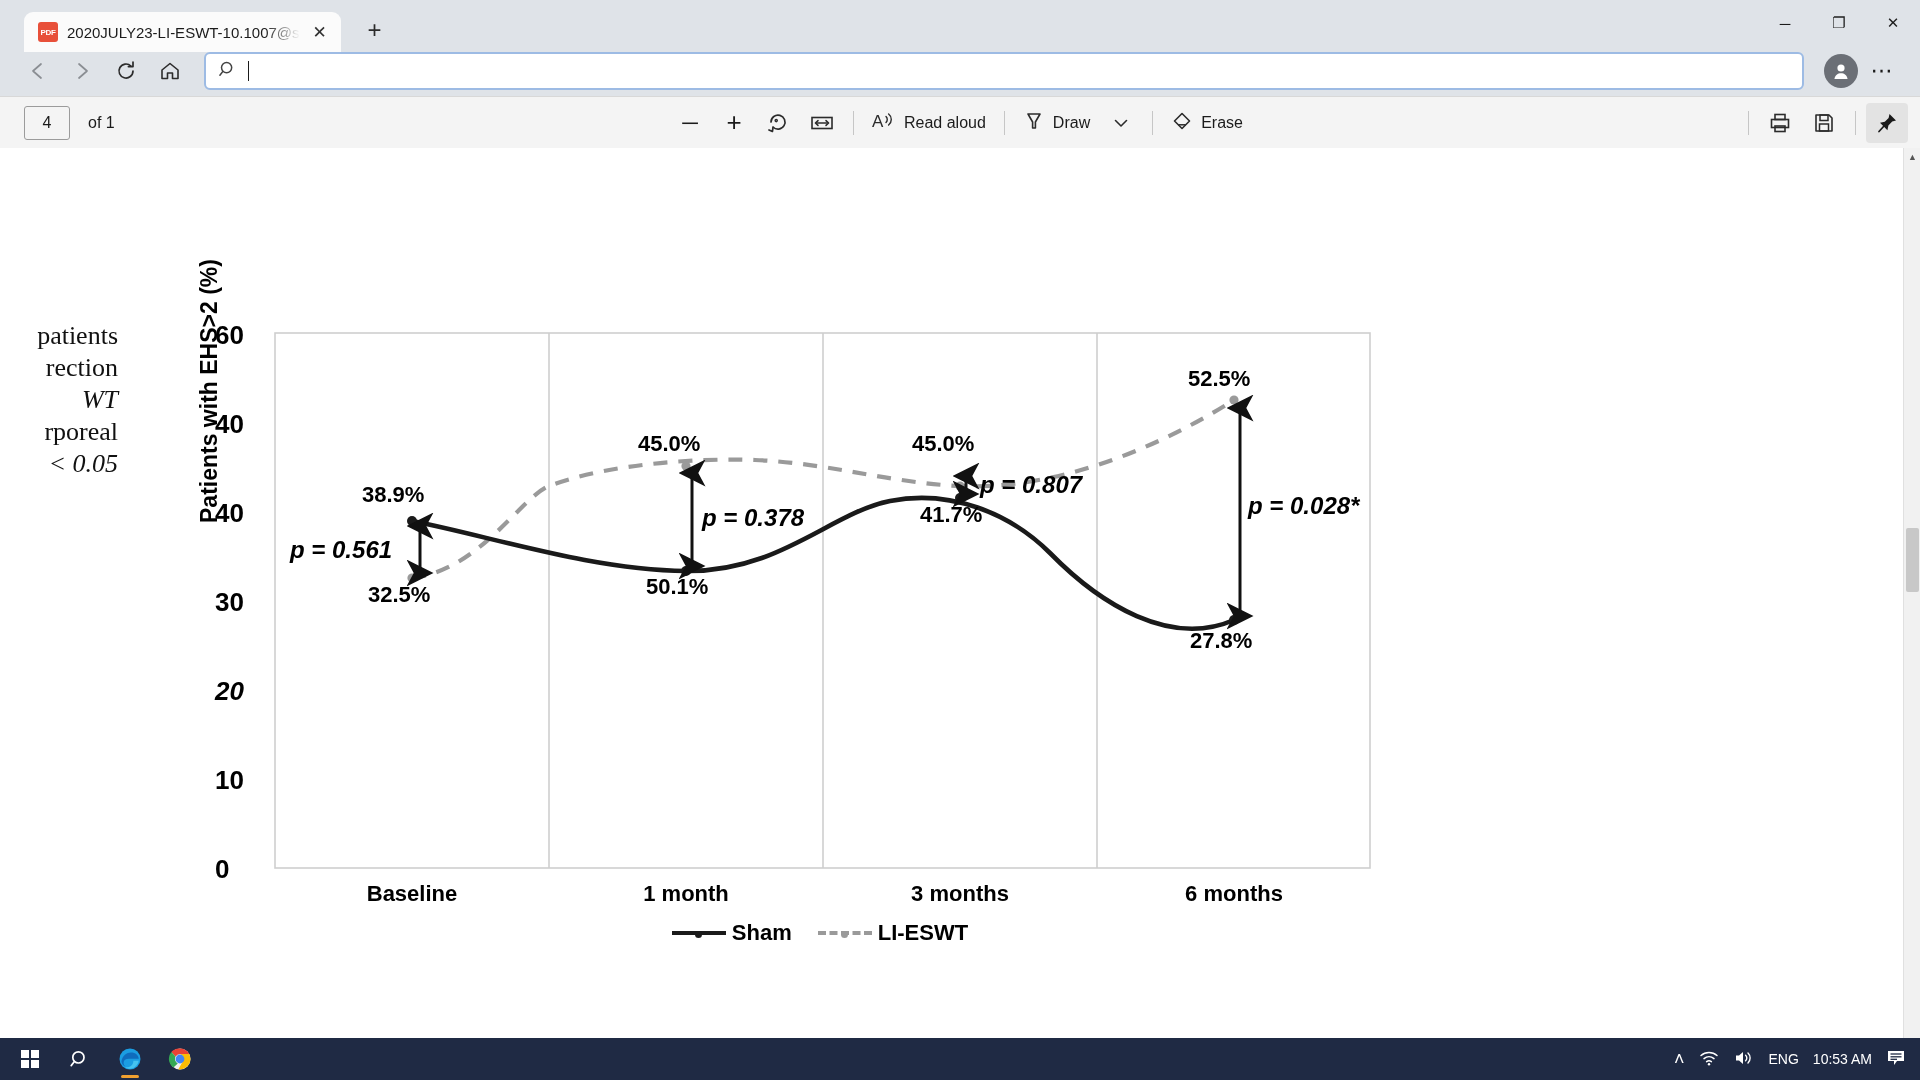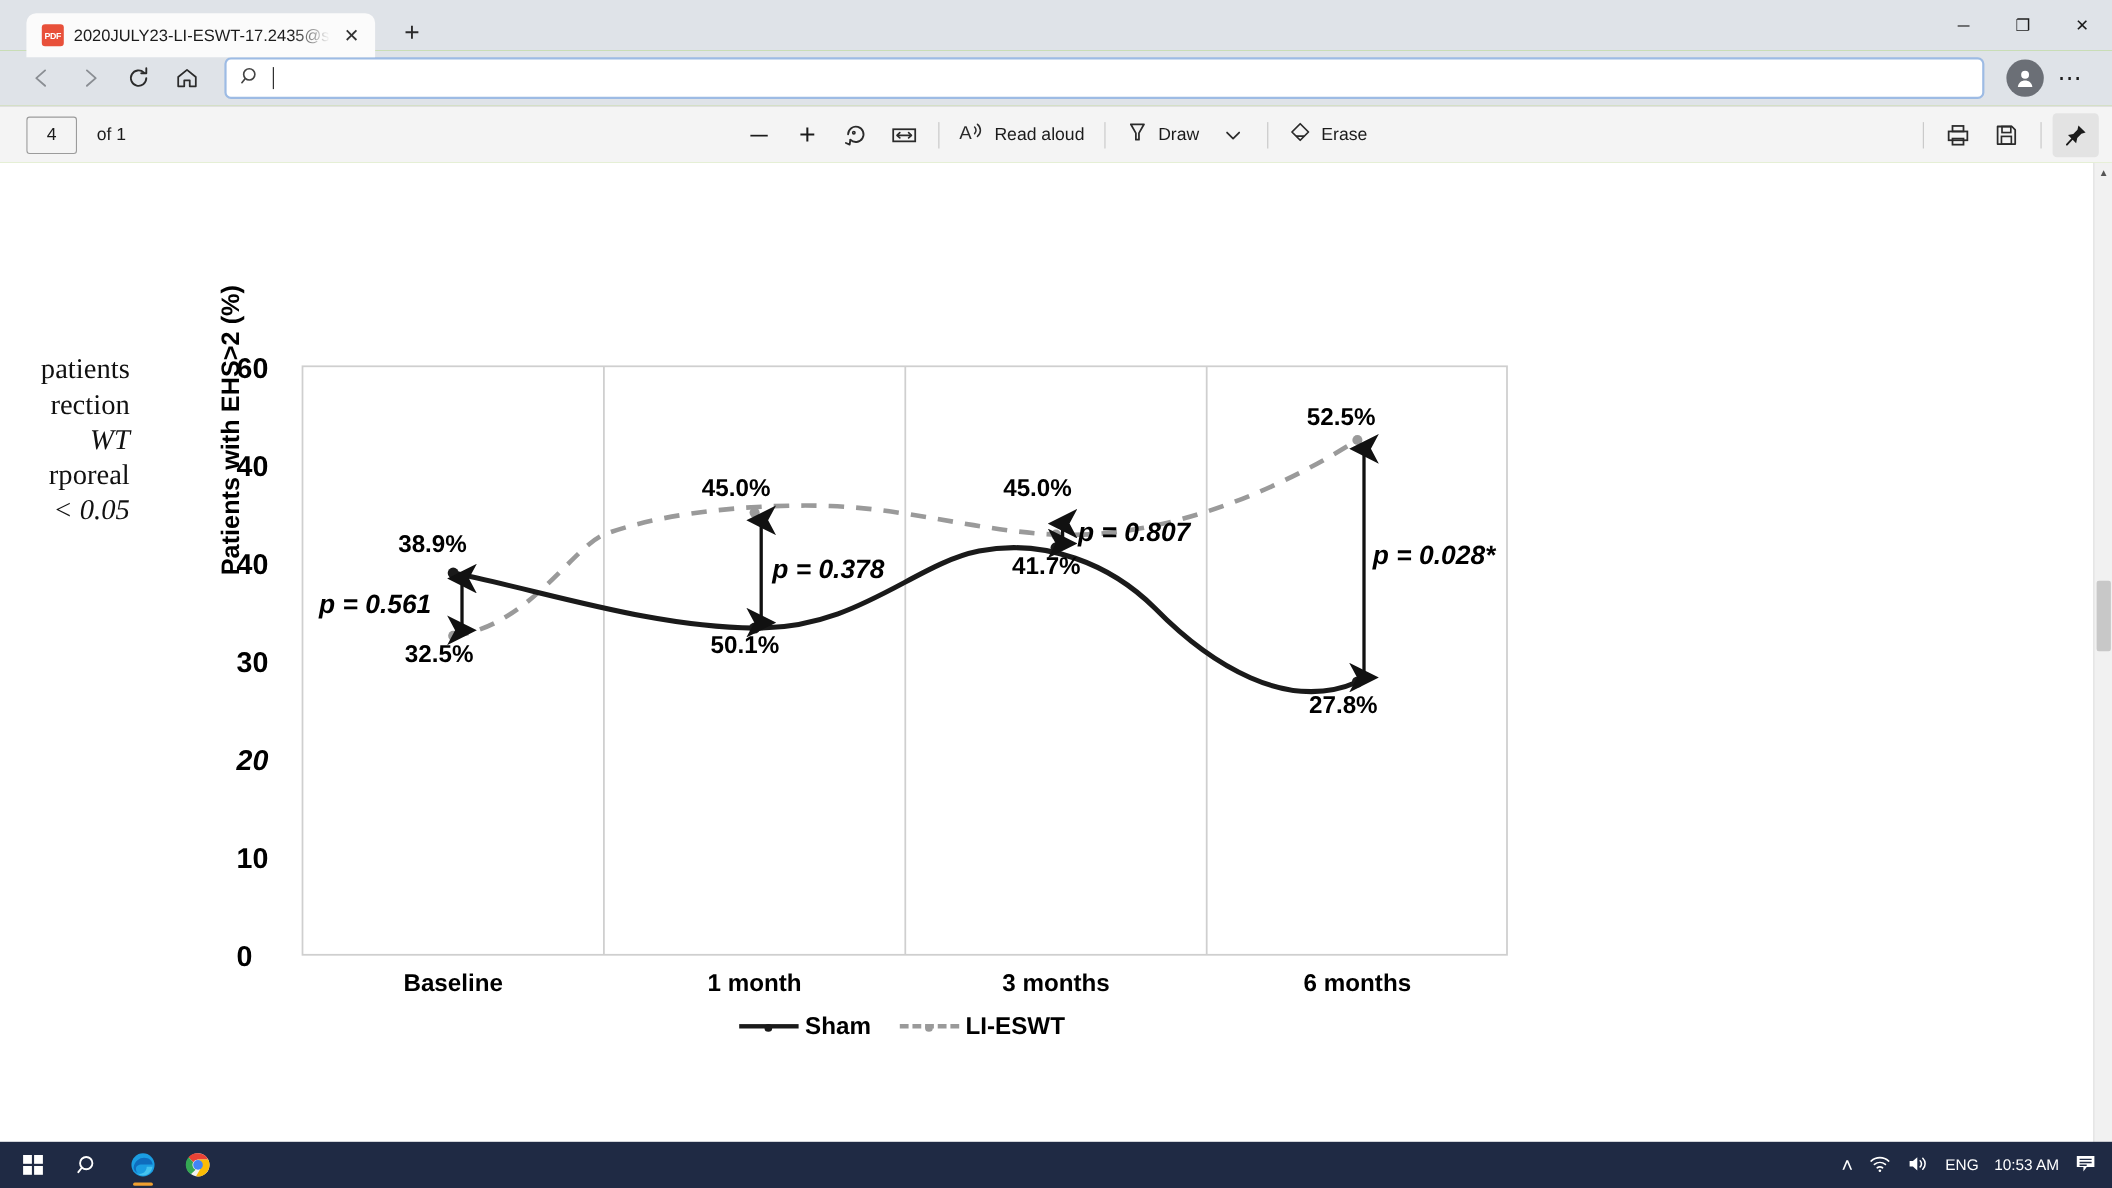--- a/index.html
+++ b/index.html
@@ -3,21 +3,21 @@
 <meta charset="utf-8">
 <style>
   * { box-sizing: border-box; margin: 0; padding: 0; }
   html, body {
     width: 1920px; height: 1080px; overflow: hidden;
     font-family: "Liberation Sans", sans-serif;
     background: #ffffff;
   }
 
   
-  .browser { width: 1920px; height: 1056px; background: #84cc16; display: flex; flex-direction: column; }
+  .browser { width: 1920px; height: 1056px; background: #0c4a6e; display: flex; flex-direction: column; }
 
   .titlebar { height: 46px; background: #dfe3e8; display: flex; align-items: flex-end; position: relative; }
   .tabstrip { display: flex; align-items: flex-end; padding-left: 24px; height: 46px; }
   .tab {
     height: 40px; min-width: 300px; max-width: 320px; background: #fbfbfb;
     border-radius: 9px 9px 0 0; display: flex; align-items: center;
     padding: 0 10px 0 14px; gap: 9px; position: relative; top: 6px;
   }
   .tab-favicon {
     width: 20px; height: 20px; background: #e8503a; border-radius: 3px;
@@ -150,21 +150,21 @@
 </style>
 </head>
 <body>
 
 <div class="browser">
 
   <div class="titlebar">
     <div class="tabstrip">
       <div class="tab">
         <div class="tab-favicon">PDF</div>
-        <div class="tab-title">2020JULY23-LI-ESWT-17.2435@s</div>
+        <div class="tab-title">2020JULY23-LI-ESWT-10.1007@s</div>
         <div class="tab-close">✕</div>
       </div>
       <div class="newtab">+</div>
     </div>
     <div class="wincontrols">
       <div class="wincontrol">─</div>
       <div class="wincontrol">❐</div>
       <div class="wincontrol close">✕</div>
     </div>
   </div>

